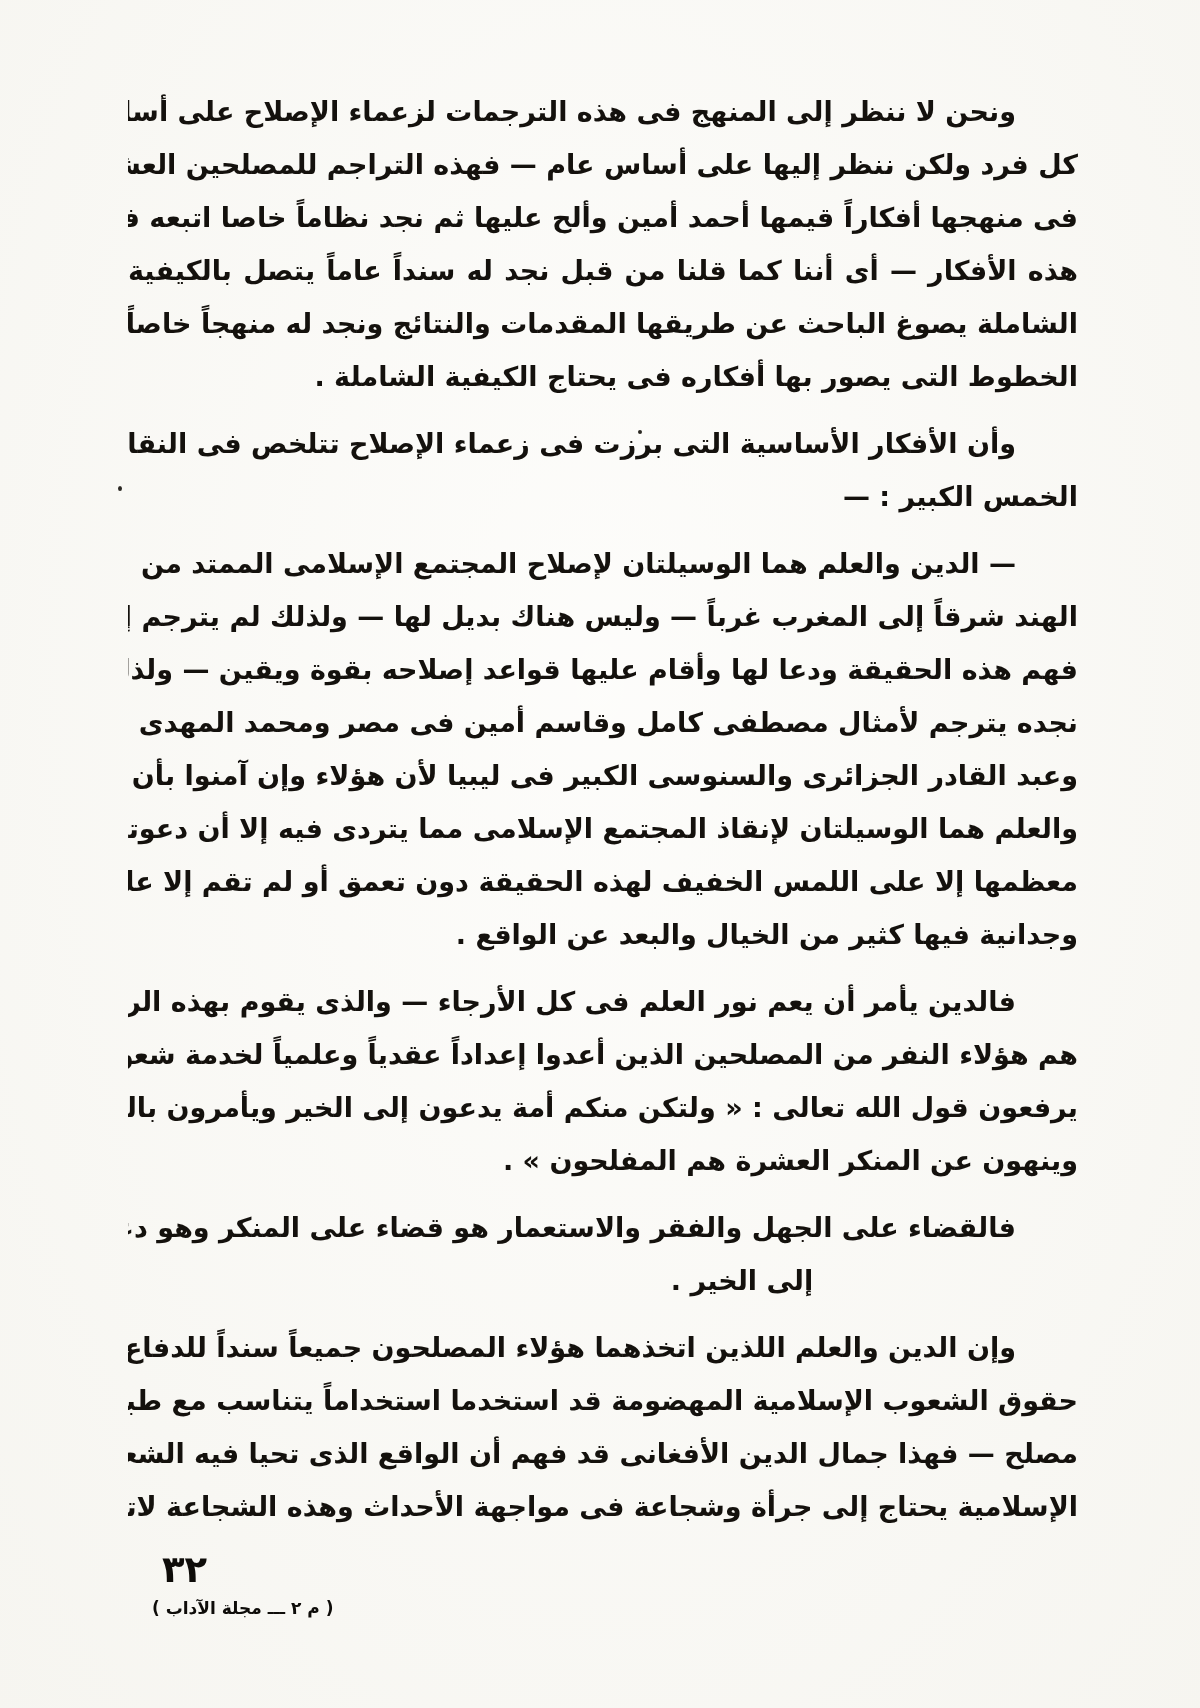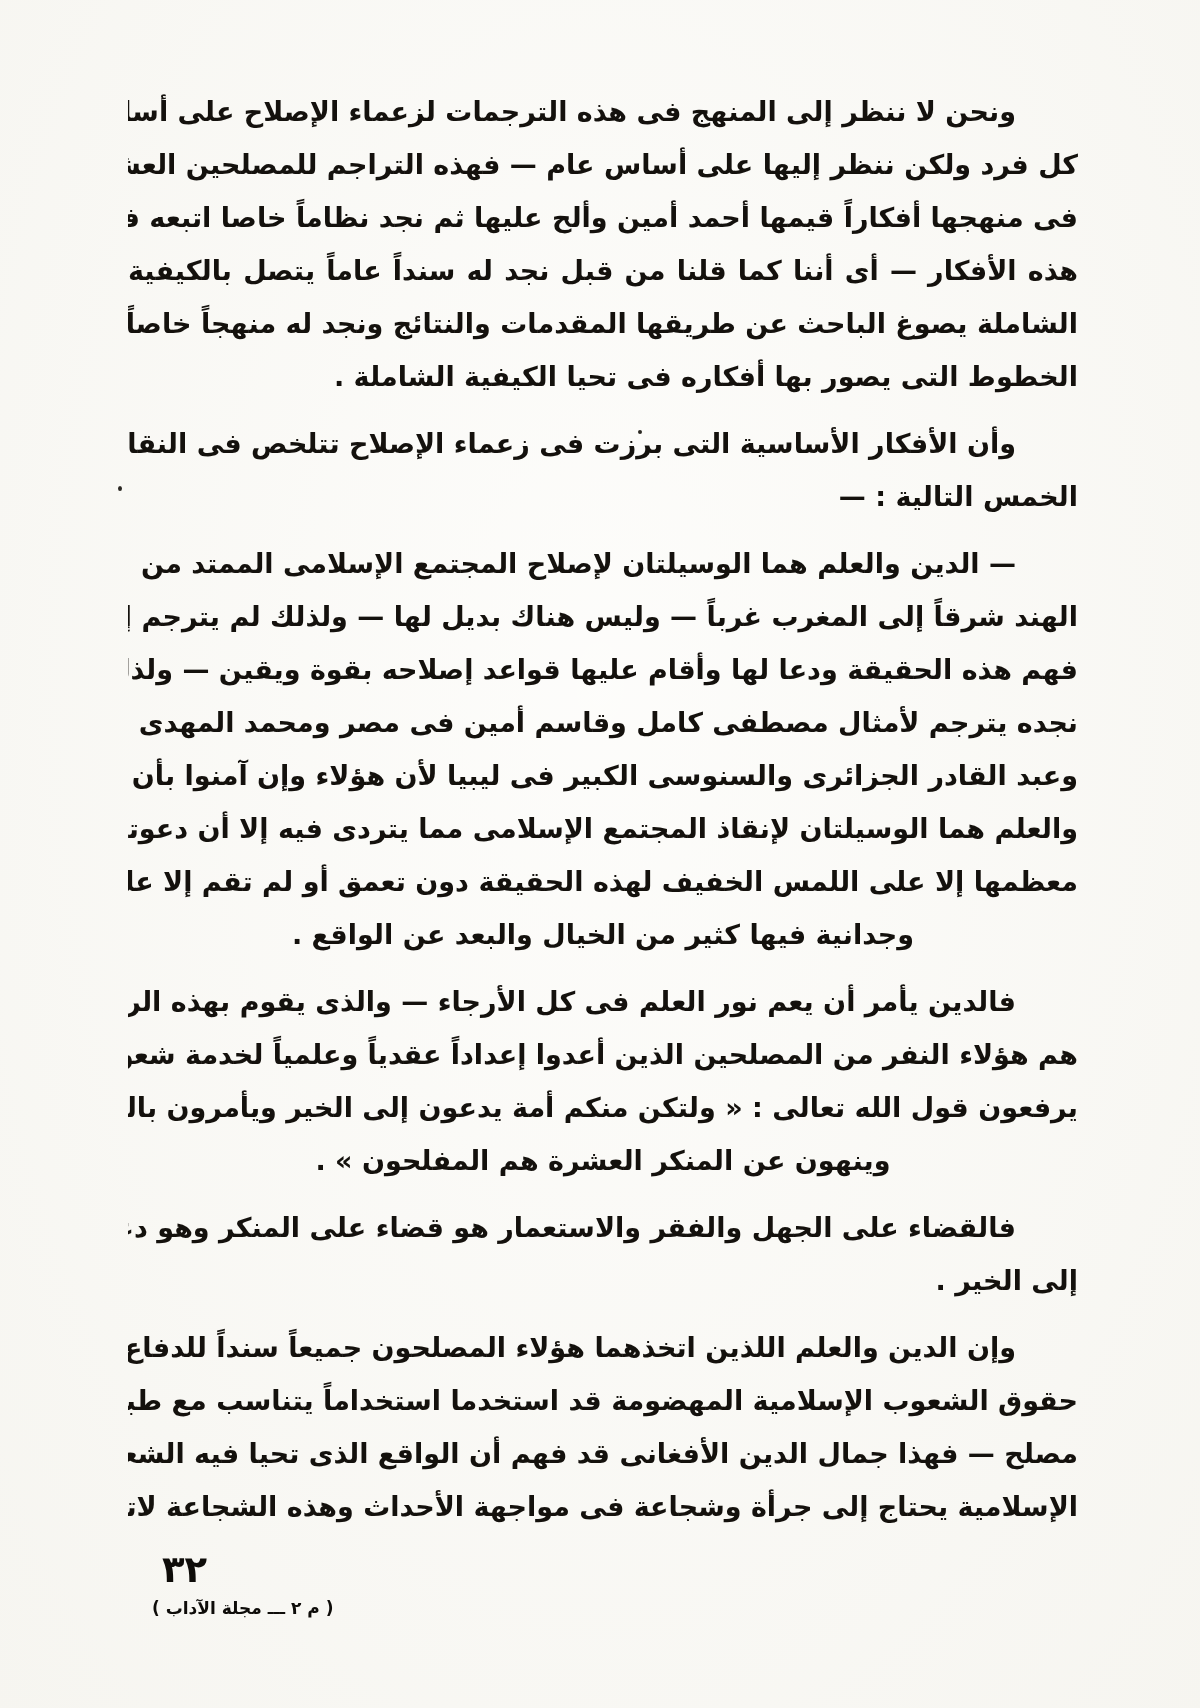--- a/index.html
+++ b/index.html
@@ -35,22 +35,22 @@
   .line {
     height: 53px;
     line-height: 53px;
     white-space: nowrap;
     -webkit-font-smoothing: antialiased;
   }
   .para + .para { margin-top: 14px; }
   .full   { text-align: justify; text-align-last: justify; -moz-text-align-last: justify; }
   .first  { text-align: right; padding-right: 62px; }
   .end-right { text-align: right; }
-  .end-left  { text-align: center; }
-  .end-left-inset { text-align: right; padding-left: 278px; }
+  .end-left  { text-align: right; }
+  .end-left-inset { text-align: center; padding-left: 278px; }
   .footer-pageno {
     position: absolute;
     left: 162px;
     top: 1548px;
     font-size: 37px;
     font-weight: 700;
     color: #0e0c09;
     direction: rtl;
     letter-spacing: 2px;
   }
@@ -77,25 +77,25 @@
 
 <div class="page">
 
   <div class="text-block" id="text-block">
       <div class="para">
         <div class="line first">ونحن لا ننظر إلى المنهج فى هذه الترجمات لزعماء الإصلاح على أساس ترجمة</div>
         <div class="line full">كل فرد ولكن ننظر إليها على أساس عام — فهذه التراجم للمصلحين العشرة نجد</div>
         <div class="line full">فى منهجها أفكاراً قيمها أحمد أمين وألح عليها ثم نجد نظاماً خاصا اتبعه فى التعبير عن</div>
         <div class="line full">هذه الأفكار — أى أننا كما قلنا من قبل نجد له سنداً عاماً يتصل بالكيفية</div>
         <div class="line full">الشاملة يصوغ الباحث عن طريقها المقدمات والنتائج ونجد له منهجاً خاصاً يشمل</div>
-        <div class="line end-right">الخطوط التى يصور بها أفكاره فى تحيا الكيفية الشاملة .</div>
+        <div class="line end-right">الخطوط التى يصور بها أفكاره فى يحتاج الكيفية الشاملة .</div>
       </div>
       <div class="para">
         <div class="line first">وأن الأفكار الأساسية التى برزت فى زعماء الإصلاح تتلخص فى النقاط</div>
-        <div class="line end-right">الخمس التالية : —</div>
+        <div class="line end-right">الخمس الكبير : —</div>
       </div>
       <div class="para">
         <div class="line first">— الدين والعلم هما الوسيلتان لإصلاح المجتمع الإسلامى الممتد من</div>
         <div class="line full">الهند شرقاً إلى المغرب غرباً — وليس هناك بديل لها — ولذلك لم يترجم إلا لمن</div>
         <div class="line full">فهم هذه الحقيقة ودعا لها وأقام عليها قواعد إصلاحه بقوة ويقين — ولذلك لم</div>
         <div class="line full">نجده يترجم لأمثال مصطفى كامل وقاسم أمين فى مصر ومحمد المهدى فى السودان</div>
         <div class="line full">وعبد القادر الجزائرى والسنوسى الكبير فى ليبيا لأن هؤلاء وإن آمنوا بأن الدين</div>
         <div class="line full">والعلم هما الوسيلتان لإنقاذ المجتمع الإسلامى مما يتردى فيه إلا أن دعوتهم لم تقم فى</div>
         <div class="line full">معظمها إلا على اللمس الخفيف لهذه الحقيقة دون تعمق أو لم تقم إلا على غيبوبة</div>
         <div class="line end-left">وجدانية فيها كثير من الخيال والبعد عن الواقع .</div>

